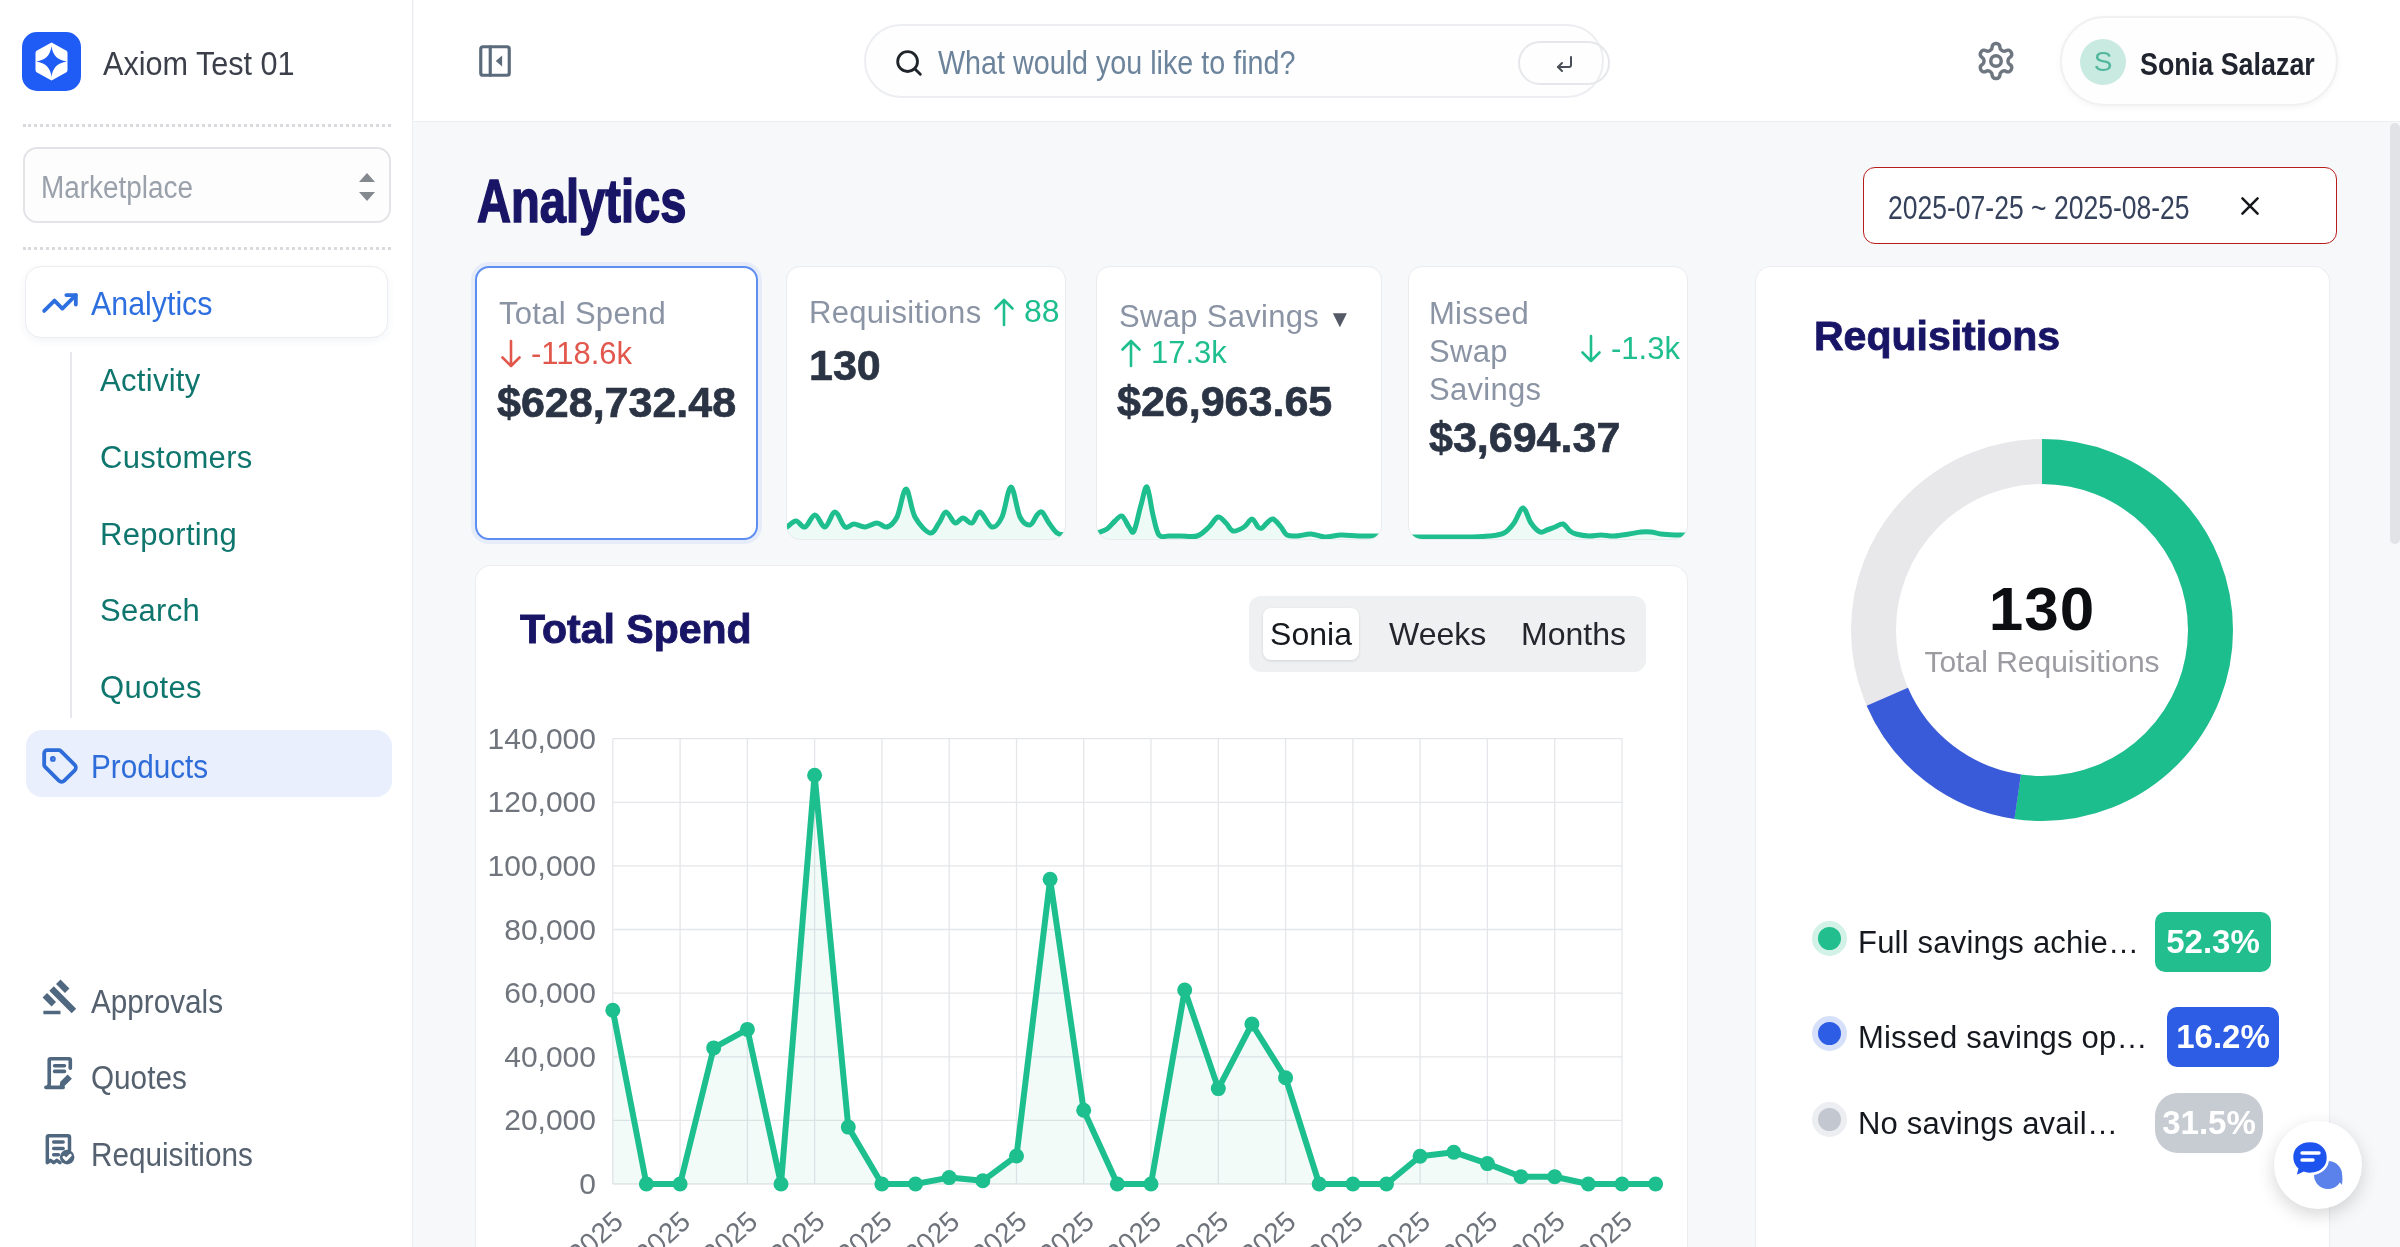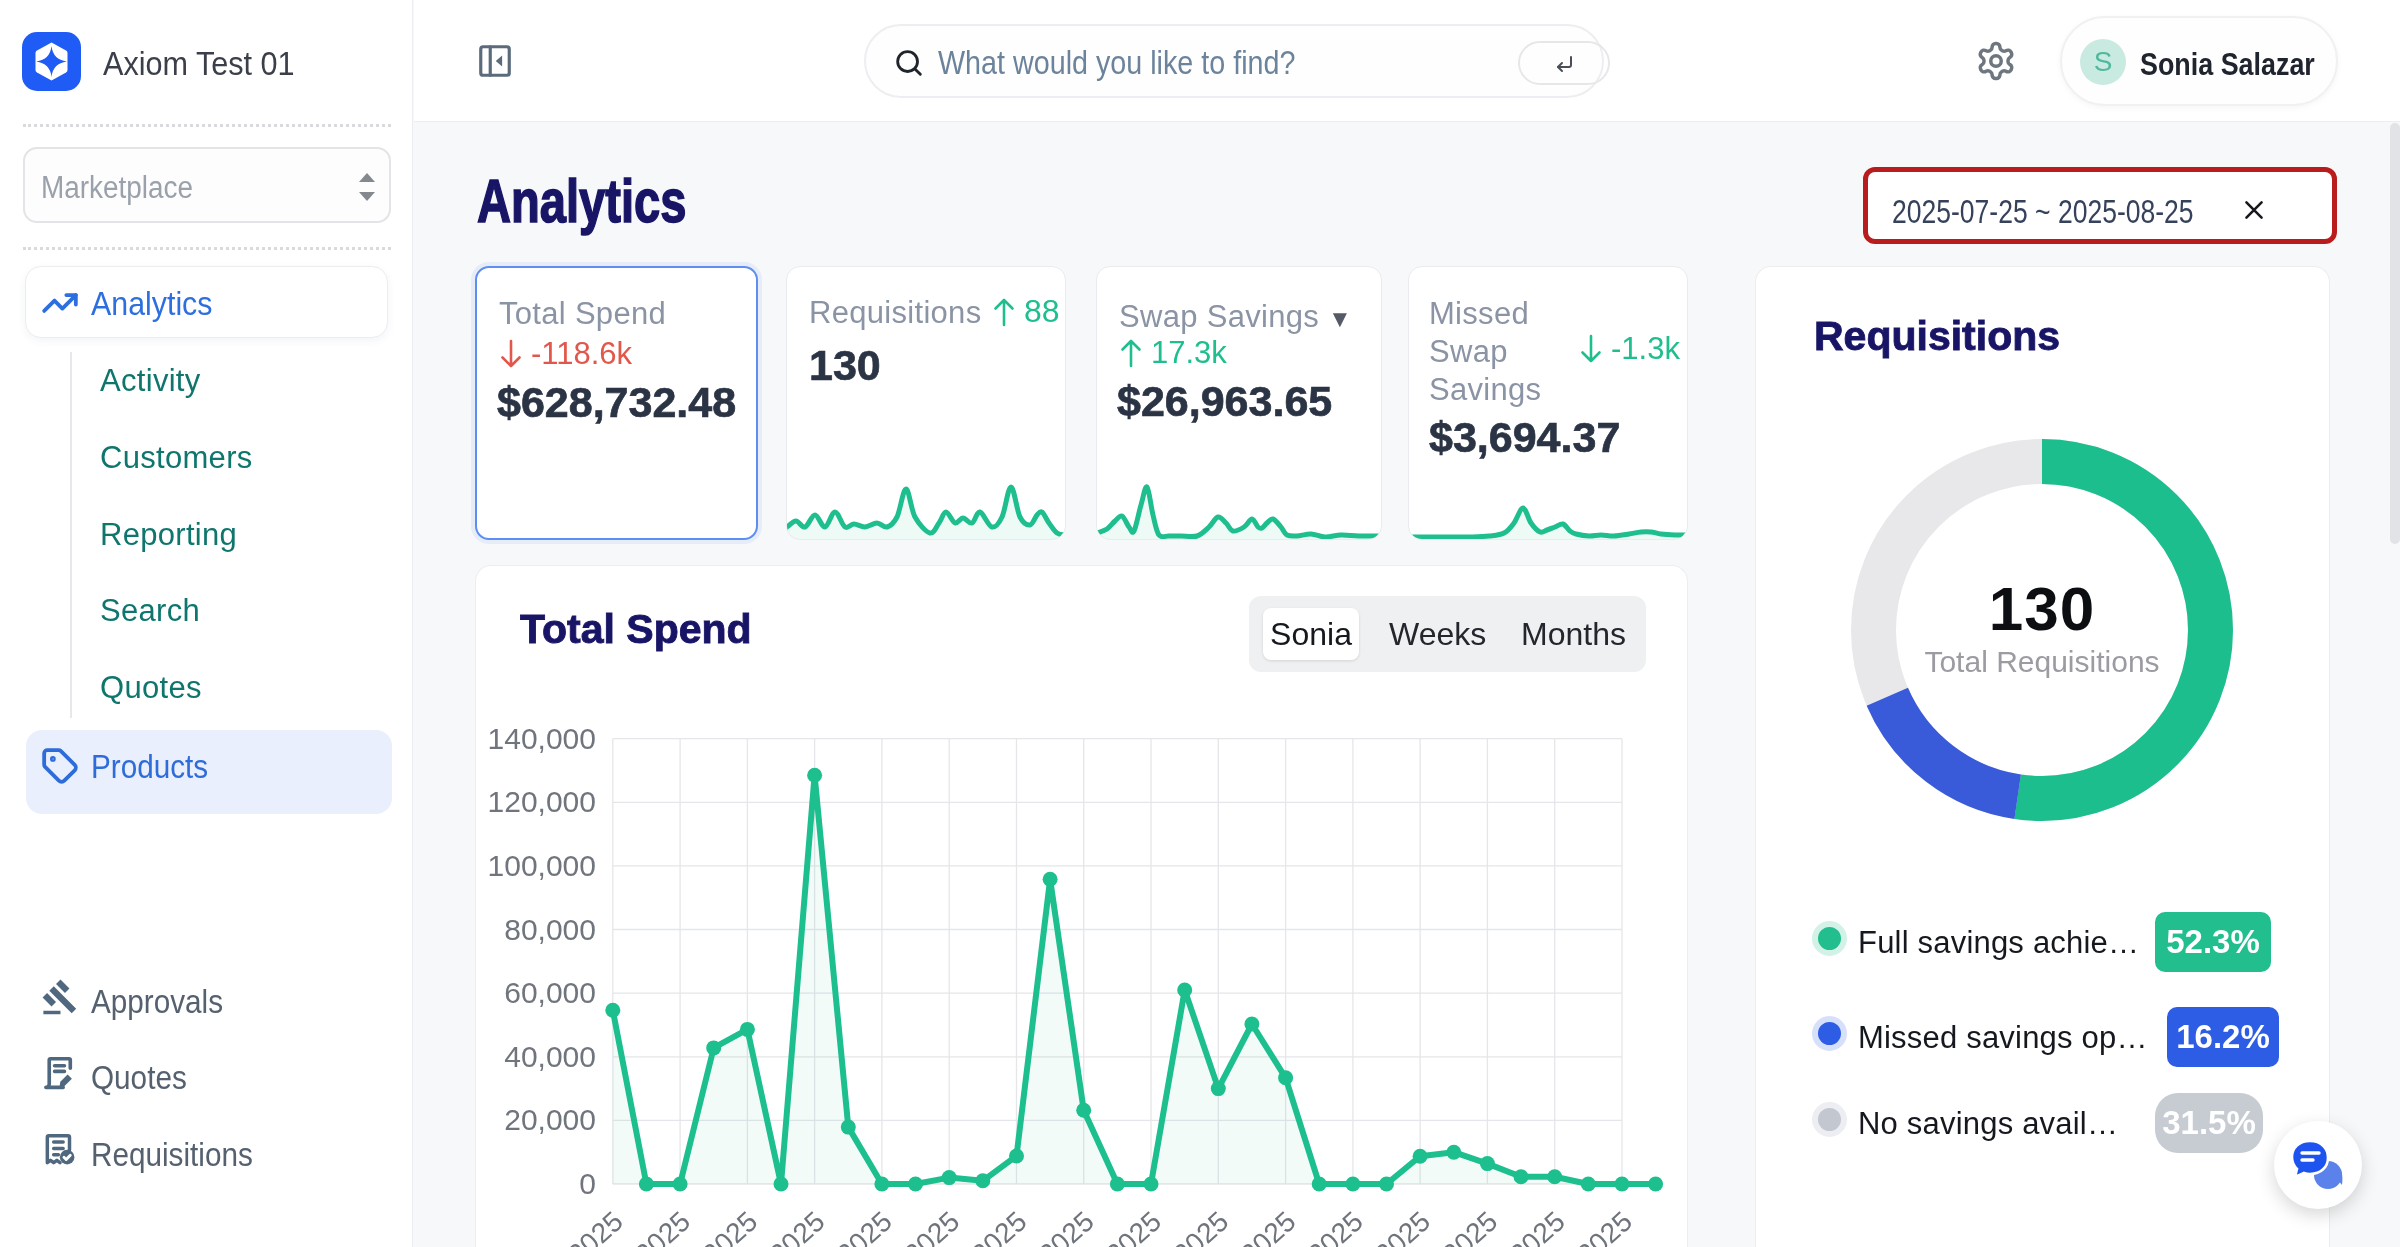--- a/index.html
+++ b/index.html
@@ -8,36 +8,36 @@
   #sidebar { position:absolute; left:0; top:0; width:413px; height:1247px; background:#fff; border-right:1px solid #ebedf0; }
   #logo { position:absolute; left:22px; top:32px; }
   #brand { position:absolute; left:103px; top:44px; font-size:34px; color:#3b3f49; font-weight:500; transform:scaleX(0.9); transform-origin:left; }
   .dotsep { position:absolute; left:23px; width:368px; border-top:3px dotted #d9dade; }
   #mselect { position:absolute; left:23px; top:147px; width:368px; height:76px; border:2px solid #e3e4e8; border-radius:14px; background:#fdfdfe; }
   #mselect span { position:absolute; left:16px; top:21px; font-size:31px; color:#9aa1ab; transform:scaleX(0.9); transform-origin:left; }
   .navactive { position:absolute; left:25px; top:266px; width:363px; height:72px; background:#fff; border:1px solid #ededf1; border-radius:16px; box-shadow:0 3px 8px rgba(40,60,120,.06); }
   .navactive span { position:absolute; left:65px; top:18px; font-size:33px; color:#2e6fe0; font-weight:500; transform:scaleX(0.92); transform-origin:left; white-space:nowrap; }
   #subline { position:absolute; left:70px; top:352px; width:2px; height:366px; background:#e6e8ec; }
   .subitem { position:absolute; left:100px; font-size:31px; color:#0f766e; letter-spacing:0.3px; }
-  .pill { position:absolute; left:26px; width:366px; height:84px; border-radius:16px;padding-left:36px; }
+  .pill { position:absolute; left:26px; width:366px; height:67px; border-radius:16px;padding-left:36px; }
   .pill span, .plain span { position:absolute; left:65px; top:18px; font-size:33px; transform:scaleX(0.9); transform-origin:left; white-space:nowrap; }
   .plain { position:absolute; left:26px; width:366px; height:64px; } .plain .sideicon { top:13px; }
   .plain span { color:#55616f; }
   .sideicon { position:absolute; left:15px; top:17px; }
   
   #topbar { position:absolute; left:414px; top:0; width:1986px; height:122px; background:#fff; border-bottom:1px solid #ebedf0; }
   #search { position:absolute; left:450px; top:24px; width:740px; height:74px; border:2px solid #eceef1; border-radius:37px; background:#fefefe;text-align:center; }
   #search .ph { position:absolute; left:72px; top:18px; font-size:33px; color:#6c839c; transform:scaleX(0.87); transform-origin:left; white-space:nowrap; }
   #enterpill { position:absolute; left:652px; top:15px; width:92px; height:44px; border:2px solid #e5e7ea; border-radius:22px; }
   #userpill { position:absolute; left:1646px; top:16px; width:278px; height:90px; background:#fefefe; border:2px solid #f0f1f3; border-radius:45px; box-shadow:0 2px 6px rgba(0,0,0,.04); }
   #avatar { position:absolute; left:18px; top:21px; width:46px; height:46px; border-radius:50%; background:#c9eae1; text-align:center; line-height:46px; font-size:28px; color:#52b89d; }
   #uname { position:absolute; left:78px; top:28px; font-size:32px; font-weight:700; color:#20242e; white-space:nowrap; transform:scaleX(0.84); transform-origin:left; }
   
   #h1 { position:absolute; left:477px; top:165px; font-size:62px; font-weight:700; color:#191566; transform:scaleX(0.76); transform-origin:left; -webkit-text-stroke:1.6px #191566; }
-  #datecard { position:absolute; left:1863px; top:167px; width:474px; height:77px; background:#fff; border-radius:12px; border:5px solid #b91c1c; }
+  #datecard { position:absolute; left:1863px; top:167px; width:474px; height:77px; background:#fff; border-radius:12px; border:1px solid #b91c1c; }
   #datecard span { position:absolute; left:24px; top:20px; font-size:34px; color:#36425c; transform:scaleX(0.78); transform-origin:left; white-space:nowrap; }
   .scard { position:absolute; top:266px; background:#fff; border:1px solid #e9ebee; border-radius:14px; height:274px; overflow:hidden; }
   .slabel { position:absolute; font-size:31px; color:#8b94a4; letter-spacing:0.3px; }
   .sval { position:absolute; font-size:43px; font-weight:700; color:#2b3444; -webkit-text-stroke:0.7px #2b3444; }
   .green { color:#1fbe8e; }
   .spark { position:absolute; left:0; bottom:0; }
   #bigcard { position:absolute; left:475px; top:565px; width:1213px; height:682px; background:#fff; border:1px solid #ededf0; border-radius:16px 16px 0 0; border-bottom:none; }
   #bigtitle { position:absolute; left:44px; top:40px; font-size:41px; font-weight:700; color:#191566; -webkit-text-stroke:0.9px #191566; }
   #toggle { position:absolute; left:773px; top:30px; width:397px; height:76px; background:#eef0f2; border-radius:12px; }
   #daysbtn { position:absolute; left:14px; top:12px; width:96px; height:52px; background:#fff; border-radius:8px; box-shadow:0 1px 3px rgba(0,0,0,.12); text-align:center; line-height:52px; font-size:32px; color:#15181d; }

